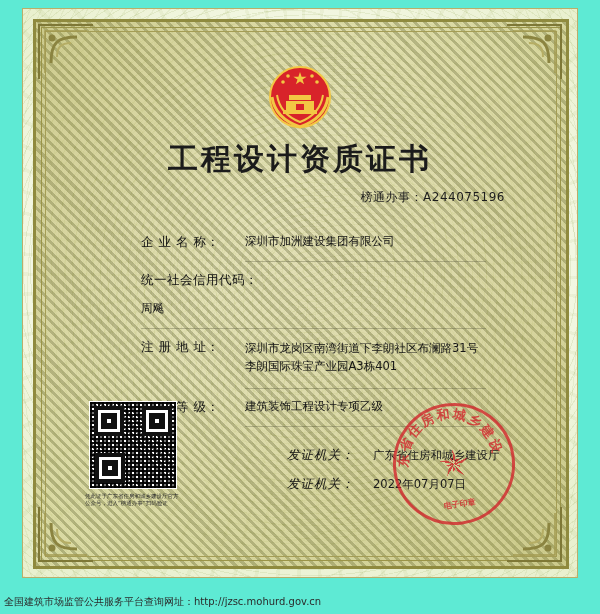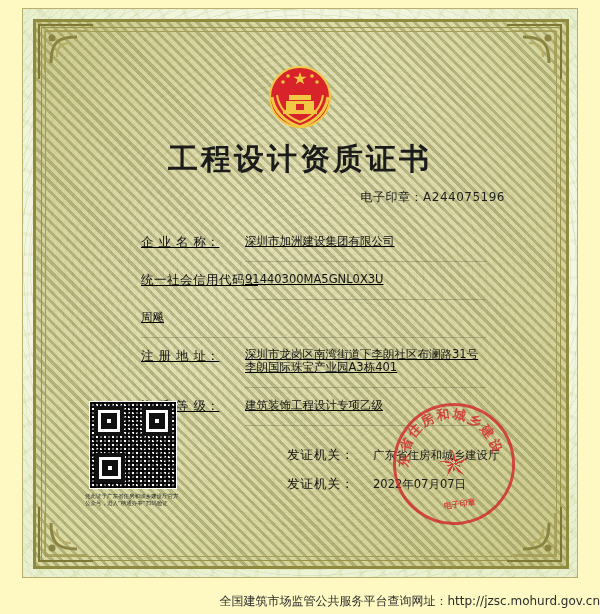--- a/index.html
+++ b/index.html
@@ -11,21 +11,21 @@
     height: 614px;
     background: #ffffff;
     font-family: "DejaVu Sans", "Liberation Sans", sans-serif;
     overflow: hidden;
   }
 
   #cert-page {
     position: relative;
     width: 600px;
     height: 614px;
-    background: #fef9c3;
+    background: #5eead4;
   }
 
   
   .cert-body {
     position: absolute;
     left: 22px;
     top: 8px;
     width: 556px;
     height: 570px;
     background:
@@ -158,21 +158,20 @@
     color: #1d1d1d;
     letter-spacing: 0.5px;
   }
 
   
   .fields {
     position: absolute;
     left: 118px;
     top: 222px;
     width: 345px;
-    text-decoration: underline;
   }
   .field-row {
     display: flex;
     align-items: flex-start;
     margin-bottom: 7px;
     min-height: 22px;
   }
   .field-label {
     width: 104px;
     flex: 0 0 104px;
@@ -185,21 +184,21 @@
   .field-value {
     flex: 1;
     font-size: 11.5px;
     color: #161616;
     line-height: 14px;
     padding-top: 3px;
     border-bottom: 1px solid rgba(90,90,60,0.35);
     padding-bottom: 13px;
     min-height: 14px;
   }
-  .field-value.two-line { line-height: 13px; }
+  .field-value.two-line { line-height: 18px; }
 
   
   .qr-block {
     position: absolute;
     left: 62px;
     top: 392px;
     width: 96px;
     text-align: center;
   }
   .qr-code {
@@ -255,20 +254,21 @@
     display: flex;
     align-items: baseline;
     margin-bottom: 12px;
     font-size: 12.5px;
     color: #131313;
   }
   .issuer-label {
     flex: 0 0 86px;
     letter-spacing: 1px;
     white-space: nowrap;
+    font-style: italic;
   }
   .issuer-value {
     font-size: 11.5px;
     color: #1a1a1a;
   }
 
   
   .seal {
     position: absolute;
     right: 62px;
@@ -309,22 +309,22 @@
     font-size: 8px;
     color: #d2232a;
     font-weight: bold;
   }
 
   
   .footer {
     position: absolute;
     left: 4px; right: 0;
     bottom: 8px;
-    text-align: right;
-    font-size: 12px;
+    text-align: left;
+    font-size: 10px;
     line-height: 9px;
     color: #2b2b2b;
   }
 
   .nowrap { white-space: nowrap; }
 </style>
 </head>
 <body>
 
 <div id="cert-page">
@@ -392,31 +392,30 @@
         <circle cx="25" cy="15" r="1.8" fill="#f2c744"></circle>
         <circle cx="20" cy="21" r="1.8" fill="#f2c744"></circle>
         <circle cx="49" cy="15" r="1.8" fill="#f2c744"></circle>
         <circle cx="54" cy="21" r="1.8" fill="#f2c744"></circle>
       </svg>
     </div>
 
     <div class="cert-title">工程设计资质证书</div>
 
     <div class="cert-number">
-      <span class="nowrap">电子印章：</span><span class="nowrap">A244075196</span>
+      <span class="nowrap">榜通办事：</span><span class="nowrap">A244075196</span>
     </div>
 
     <div class="fields">
       <div class="field-row">
         <div class="field-label">企 业 名 称：</div>
         <div class="field-value">深圳市加洲建设集团有限公司</div>
       </div>
       <div class="field-row">
         <div class="field-label">统一社会信用代码：</div>
-        <div class="field-value">91440300MA5GNL0X3U</div>
       </div>
       <div class="field-row">
         <div class="field-value">周飚</div>
       </div>
       <div class="field-row">
         <div class="field-label">注 册 地 址：</div>
         <div class="field-value two-line">深圳市龙岗区南湾街道下李朗社区布澜路31号李朗国际珠宝产业园A3栋401</div>
       </div>
       <div class="field-row">
         <div class="field-label">资 质 等 级：</div>

